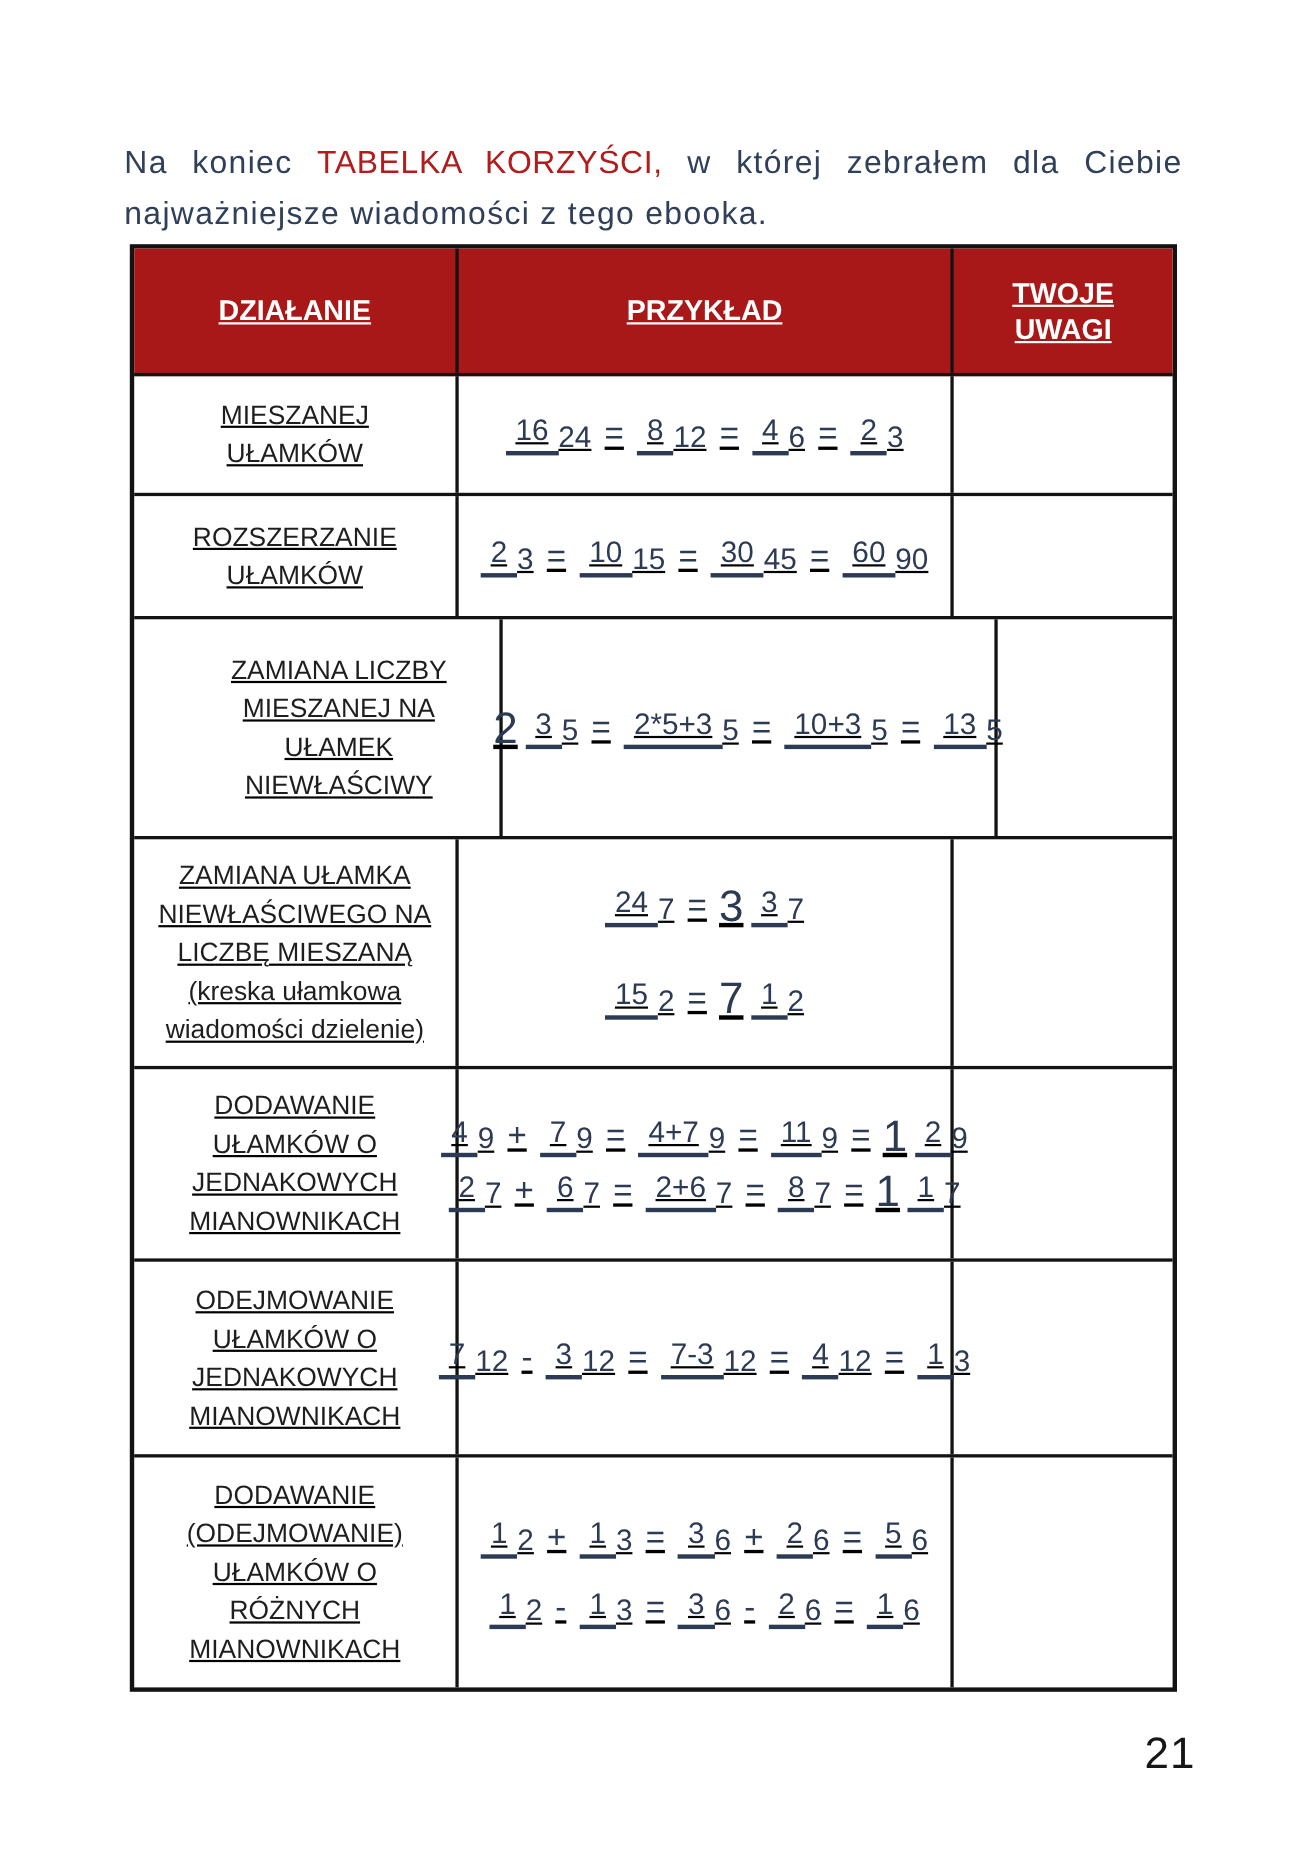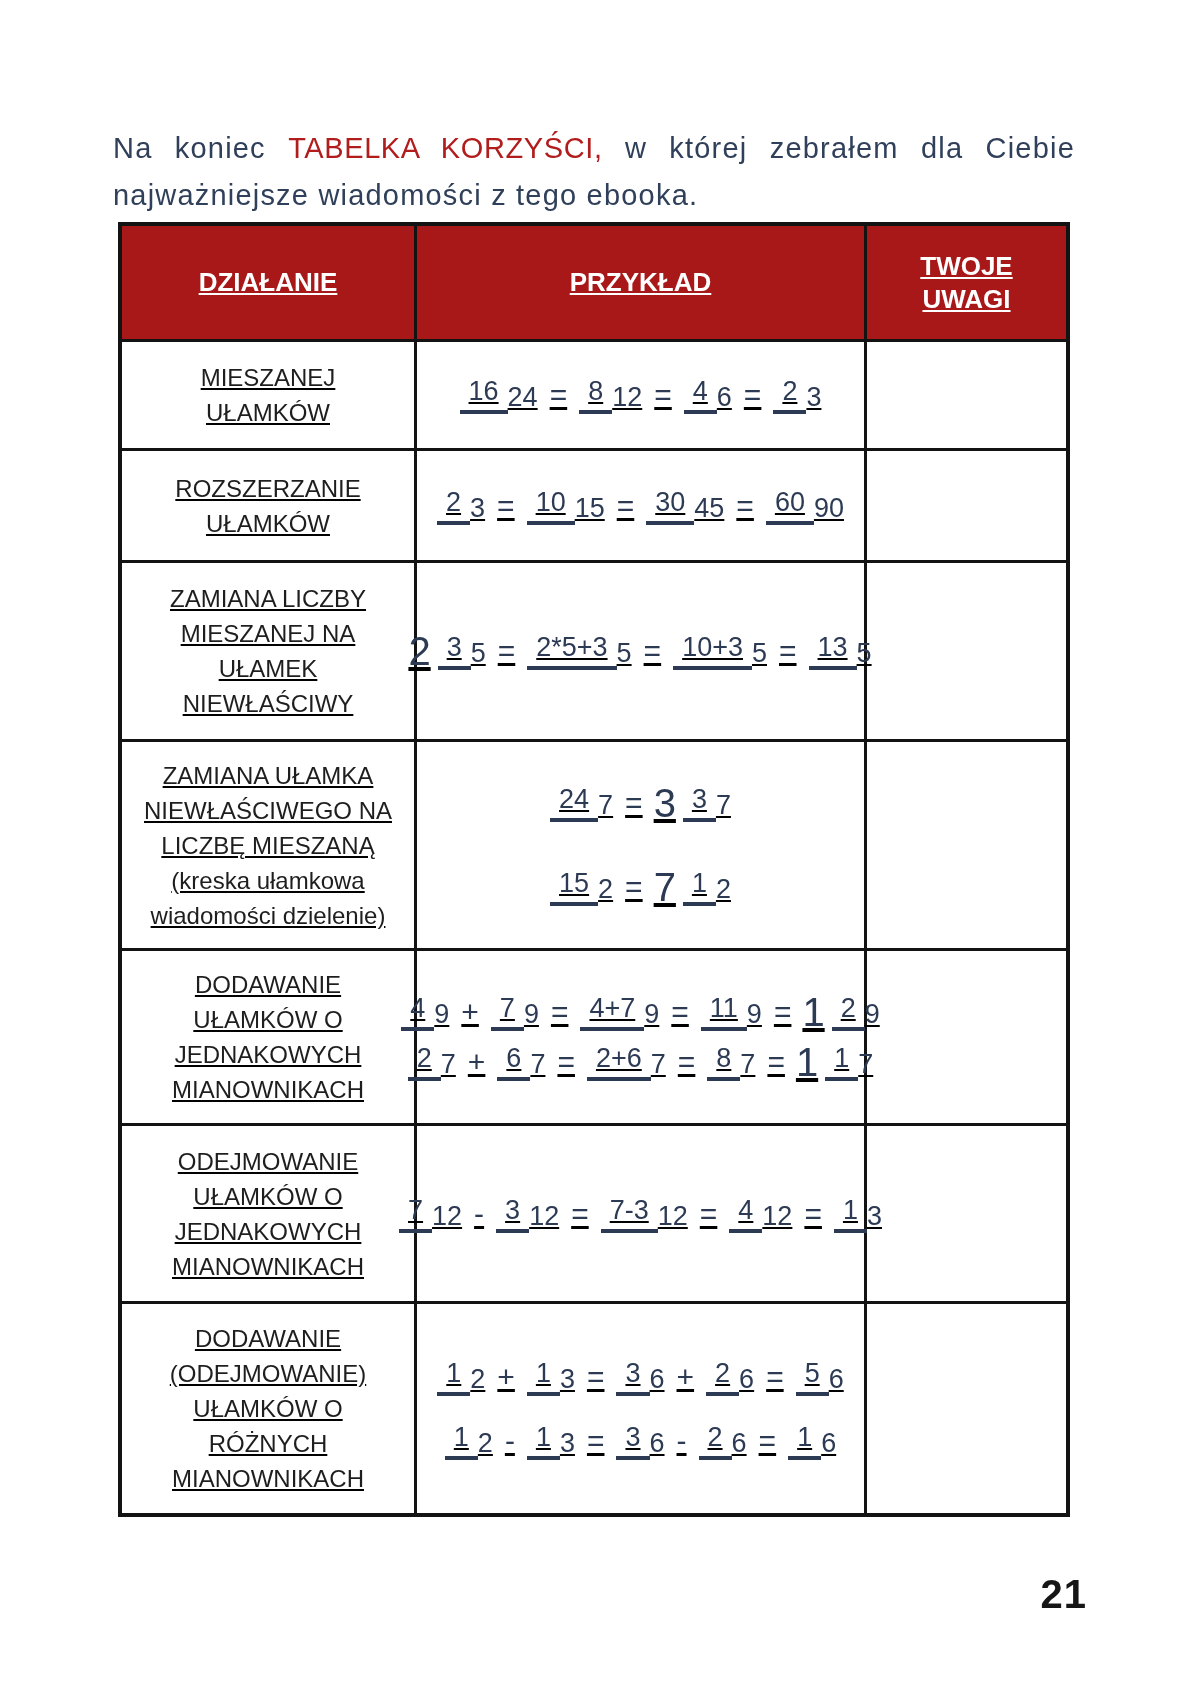--- a/index.html
+++ b/index.html
@@ -31,21 +31,21 @@
   .c2{width:450px;}
   .c3{flex:1;}
   
   .t-header{height:116px;background:#a81818;color:#ffffff;}
   .t-header .cell{border-right-color:#131313;}
   .hlabel{font-size:26px;font-weight:bold;text-align:center;line-height:33px;}
   .hlabel.hw{max-width:150px;}
   
   .t-row:nth-child(2){height:109px;}
   .t-row:nth-child(3){height:112px;}
-  .t-row:nth-child(4){height:179px;}
+  .t-row:nth-child(4){height:200px;padding-left:40px;}
   .t-row:nth-child(5){height:209px;}
   .t-row:nth-child(6){height:175px;}
   .t-row:nth-child(7){height:178px;}
   .t-row:nth-child(8){height:209px;}
   
   .lab-line{
     color:#1e1e1e;font-size:24px;line-height:35px;text-align:center;
   }
   
   .c2{gap:14px;}
@@ -54,21 +54,21 @@
   .t-row:nth-child(8) .c2{gap:26px;}
   .eq{display:flex;align-items:center;justify-content:center;color:#2c3a54;}
   .frac{display:inline-flex;align-items:center;margin:0 3px;}
   .fn{font-size:27px;line-height:30px;padding:0 9px 4px;border-bottom:4px solid #2c3a54;text-align:center;white-space:nowrap;}
   .fd{font-size:27px;line-height:30px;padding-top:4px;text-align:center;white-space:nowrap;}
   .op{font-size:30px;margin:0 9px;line-height:30px;}
   .big{font-size:40px;margin:0 4px 0 2px;line-height:40px;}
   
   .pageno{
     position:absolute;right:104px;top:1572px;
-    font-size:40px;font-weight:bold;color:#161616;letter-spacing:1px;
+    font-size:40px;font-weight:normal;color:#161616;letter-spacing:1px;
   }
 </style>
 </head>
 <body>
 
 <p class="intro">
   <span class="l1"><span>Na koniec </span><span class="hl">TABELKA KORZYŚCI,</span><span> w której zebrałem dla Ciebie</span></span>
   <span class="l2">najważniejsze wiadomości z tego ebooka.</span>
 </p>
 

